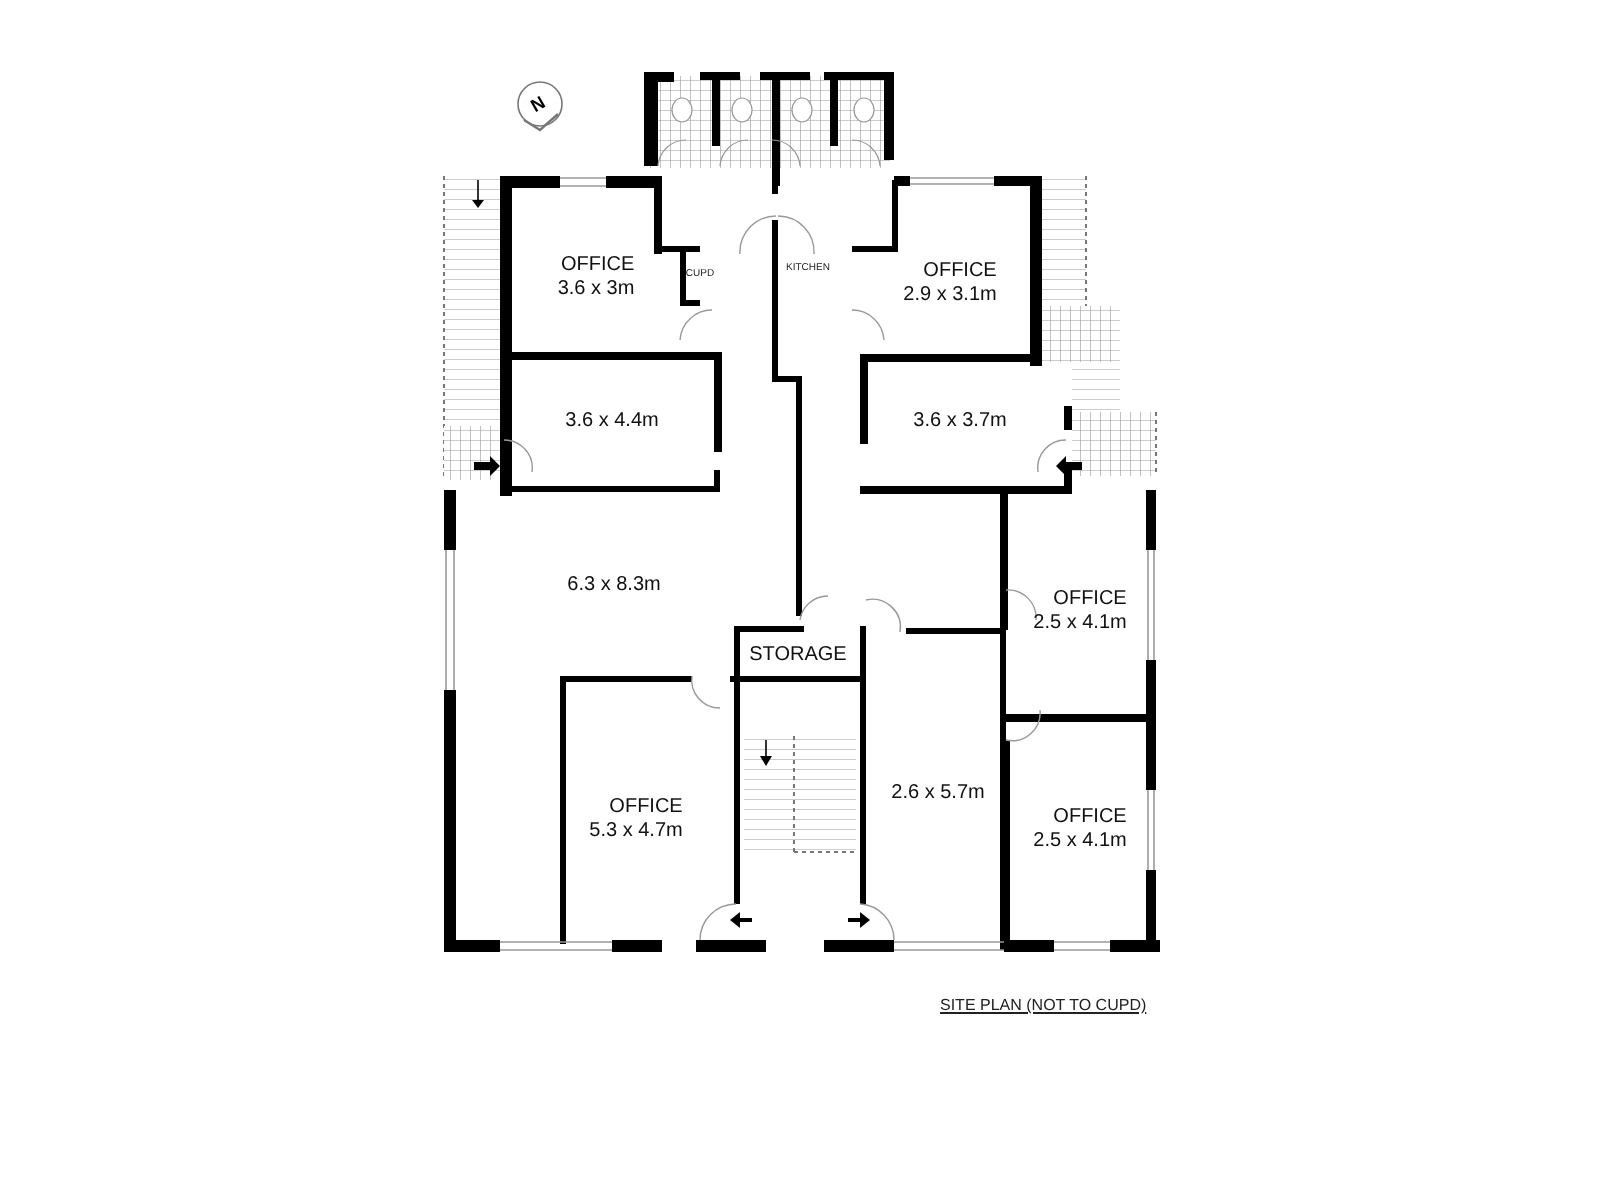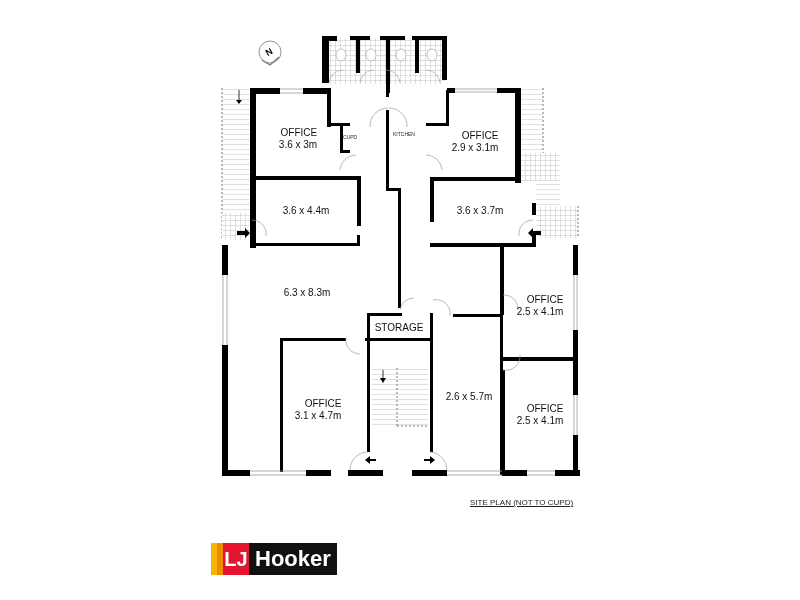--- a/index.html
+++ b/index.html
@@ -203,36 +203,30 @@
 </div>
 <div class="room-label" style="left:307px; top:287px;">
   <div>6.3 x 8.3m</div>
 </div>
 <div class="room-label" style="left:540px; top:294px;">
   <div>OFFICE</div>
   <div>2.5 x 4.1m</div>
 </div>
 <div class="room-label" style="left:318px; top:398px;">
   <div>OFFICE</div>
-  <div>3.1 x 4.7m</div>
+  <div>5.3 x 4.7m</div>
 </div>
 <div class="room-label" style="left:469px; top:391px;">
   <div>2.6 x 5.7m</div>
 </div>
 <div class="room-label" style="left:540px; top:403px;">
   <div>OFFICE</div>
   <div>2.5 x 4.1m</div>
 </div>
 
 <div class="small-label" style="left:350px; top:134px;">CUPD</div>
 <div class="small-label" style="left:404px; top:131px;">KITCHEN</div>
 <div class="storage-label" style="left:399px; top:322px;">STORAGE</div>
 
 <div class="site-note">SITE PLAN (NOT TO CUPD)</div>
 
 <div class="footer">
-  <div class="logo">
-    <div class="stripe" style="background:#f7b500;"></div>
-    <div class="stripe" style="background:#f08a00;"></div>
-    <div class="lj">LJ</div>
-    <div class="hooker">Hooker</div>
-  </div>
 </div>
 
 </body></html>

